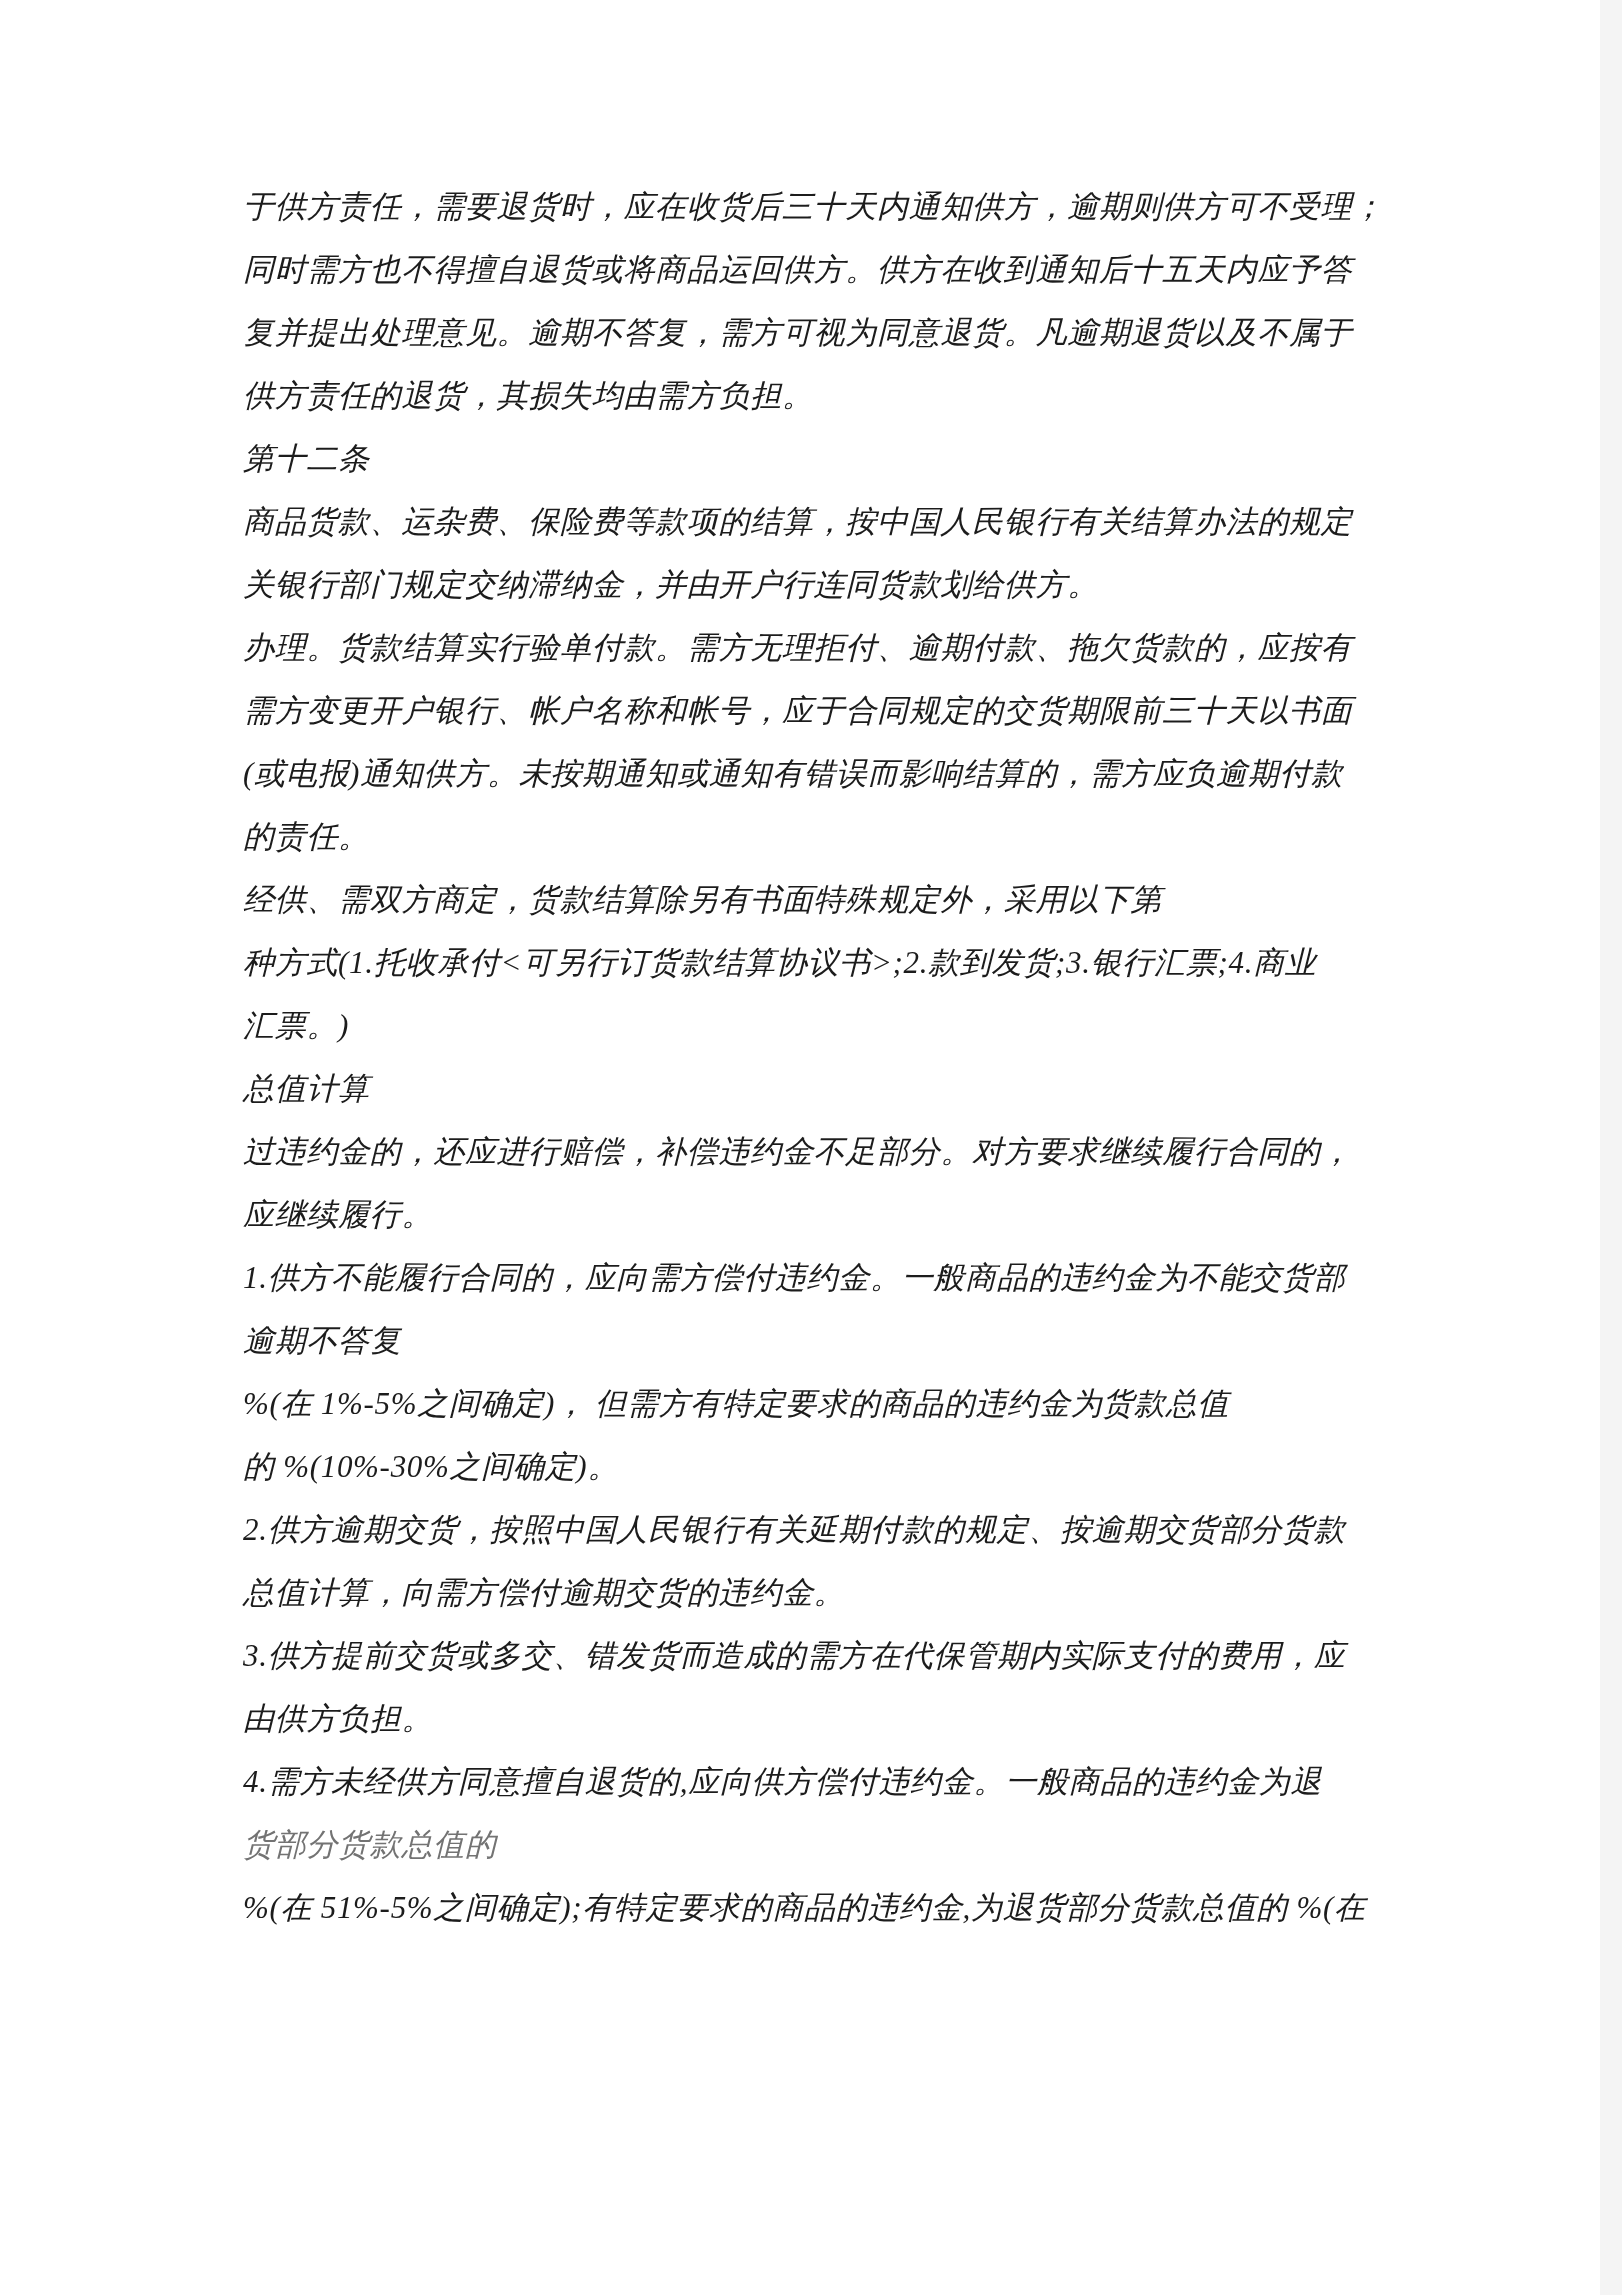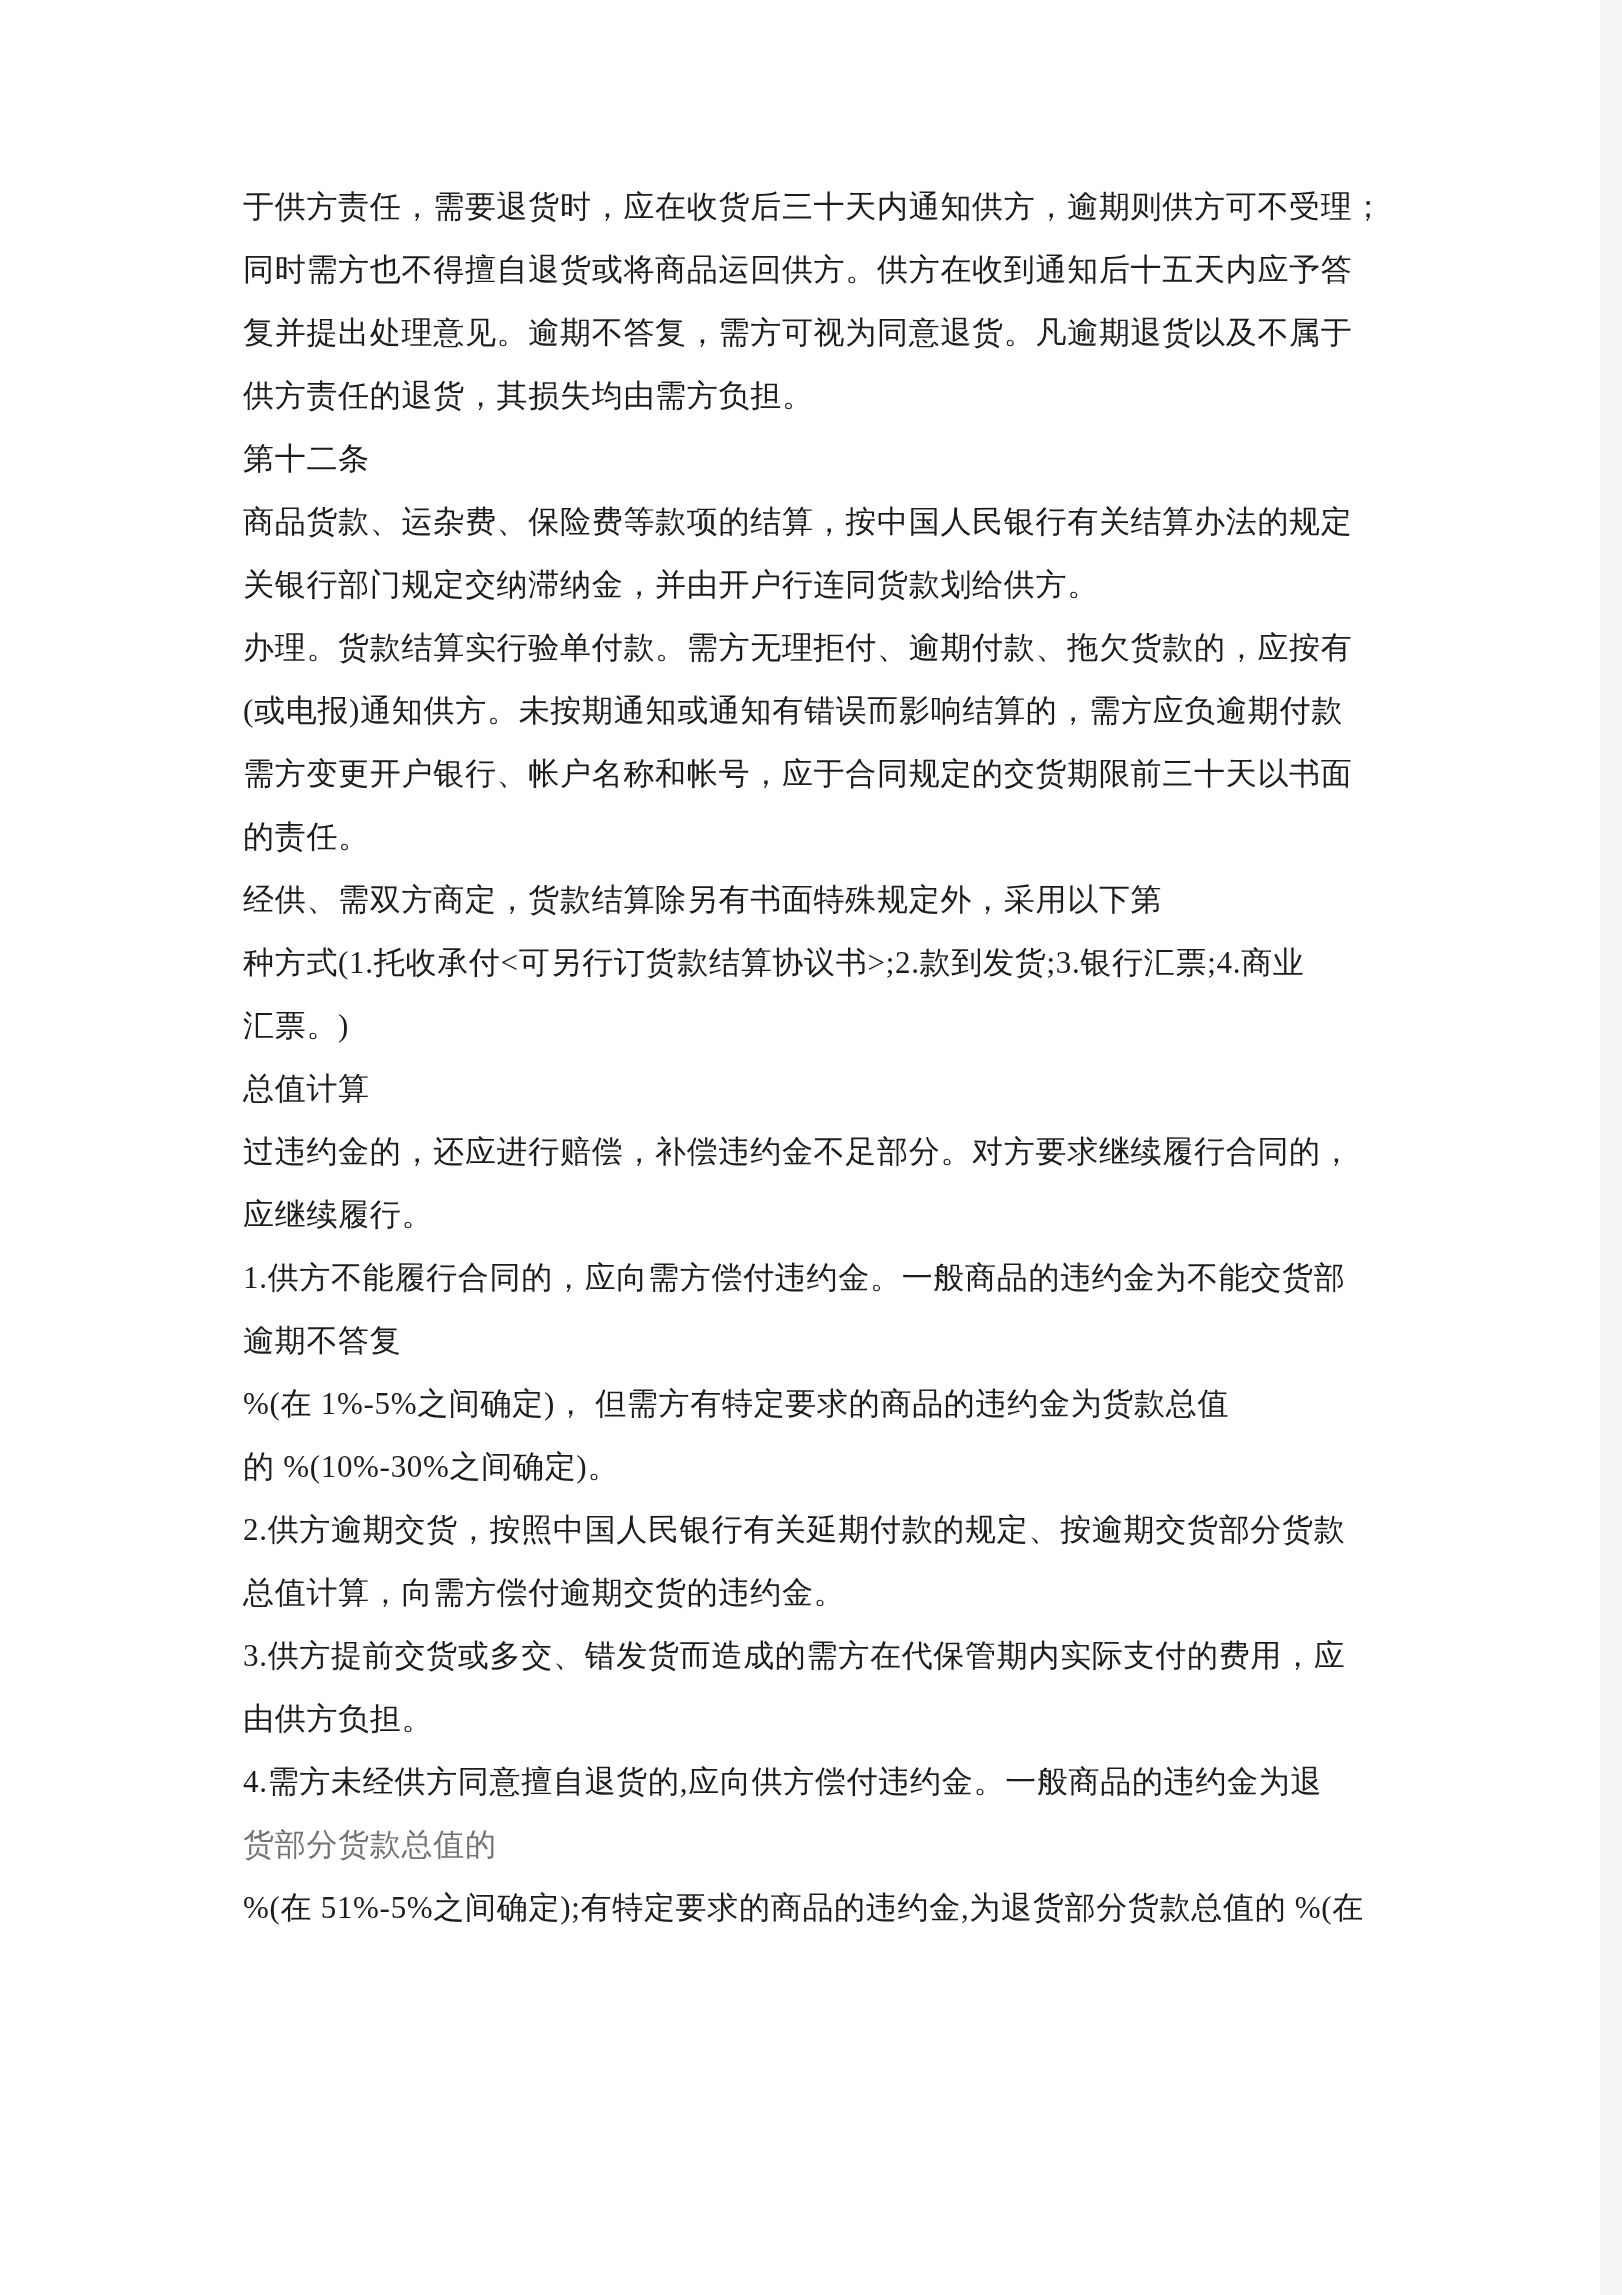--- a/index.html
+++ b/index.html
@@ -13,20 +13,21 @@
     font-family: "Liberation Serif", "DejaVu Serif", serif;
   }
   .page {
     position: relative;
     width: 1600px;
     height: 2295px;
     background: #ffffff;
     box-sizing: border-box;
     padding: 175px 236px 0 243px;
     overflow: hidden;
+    font-style: italic;
   }
   .text-block {
     width: 1144px;
   }
   .line {
     font-size: 31px;
     line-height: 63px;
     color: #1c1c1c;
     letter-spacing: 0.7px;
     white-space: nowrap;
@@ -39,22 +40,22 @@
 <div class="page" style="background: rgb(255, 255, 255);">
   <div class="text-block">
       <div class="line" style="color: rgb(28, 28, 28);">于供方责任，需要退货时，应在收货后三十天内通知供方，逾期则供方可不受理；</div>
       <div class="line" style="color: rgb(28, 28, 28);">同时需方也不得擅自退货或将商品运回供方。供方在收到通知后十五天内应予答</div>
       <div class="line" style="color: rgb(28, 28, 28);">复并提出处理意见。逾期不答复，需方可视为同意退货。凡逾期退货以及不属于</div>
       <div class="line" style="color: rgb(28, 28, 28);">供方责任的退货，其损失均由需方负担。</div>
       <div class="line" style="color: rgb(28, 28, 28);">第十二条</div>
       <div class="line" style="color: rgb(28, 28, 28);">商品货款、运杂费、保险费等款项的结算，按中国人民银行有关结算办法的规定</div>
       <div class="line" style="color: rgb(28, 28, 28);">关银行部门规定交纳滞纳金，并由开户行连同货款划给供方。</div>
       <div class="line" style="color: rgb(28, 28, 28);">办理。货款结算实行验单付款。需方无理拒付、逾期付款、拖欠货款的，应按有</div>
+      <div class="line" style="color: rgb(28, 28, 28);">需方变更开户银行、帐户名称和帐号，应于合同规定的交货期限前三十天以书面</div>
       <div class="line" style="color: rgb(28, 28, 28);">(或电报)通知供方。未按期通知或通知有错误而影响结算的，需方应负逾期付款</div>
-      <div class="line" style="color: rgb(28, 28, 28);">需方变更开户银行、帐户名称和帐号，应于合同规定的交货期限前三十天以书面</div>
       <div class="line" style="color: rgb(28, 28, 28);">的责任。</div>
       <div class="line" style="color: rgb(28, 28, 28);">经供、需双方商定，货款结算除另有书面特殊规定外，采用以下第</div>
       <div class="line" style="color: rgb(28, 28, 28);">种方式(1.托收承付&lt;可另行订货款结算协议书&gt;;2.款到发货;3.银行汇票;4.商业</div>
       <div class="line" style="color: rgb(28, 28, 28);">汇票。)</div>
       <div class="line" style="color: rgb(28, 28, 28);">总值计算</div>
       <div class="line" style="color: rgb(28, 28, 28);">过违约金的，还应进行赔偿，补偿违约金不足部分。对方要求继续履行合同的，</div>
       <div class="line" style="color: rgb(28, 28, 28);">应继续履行。</div>
       <div class="line" style="color: rgb(28, 28, 28);">1.供方不能履行合同的，应向需方偿付违约金。一般商品的违约金为不能交货部</div>
       <div class="line" style="color: rgb(28, 28, 28);">逾期不答复</div>
       <div class="line" style="color: rgb(28, 28, 28);">%(在 1%-5%之间确定)， 但需方有特定要求的商品的违约金为货款总值</div>

